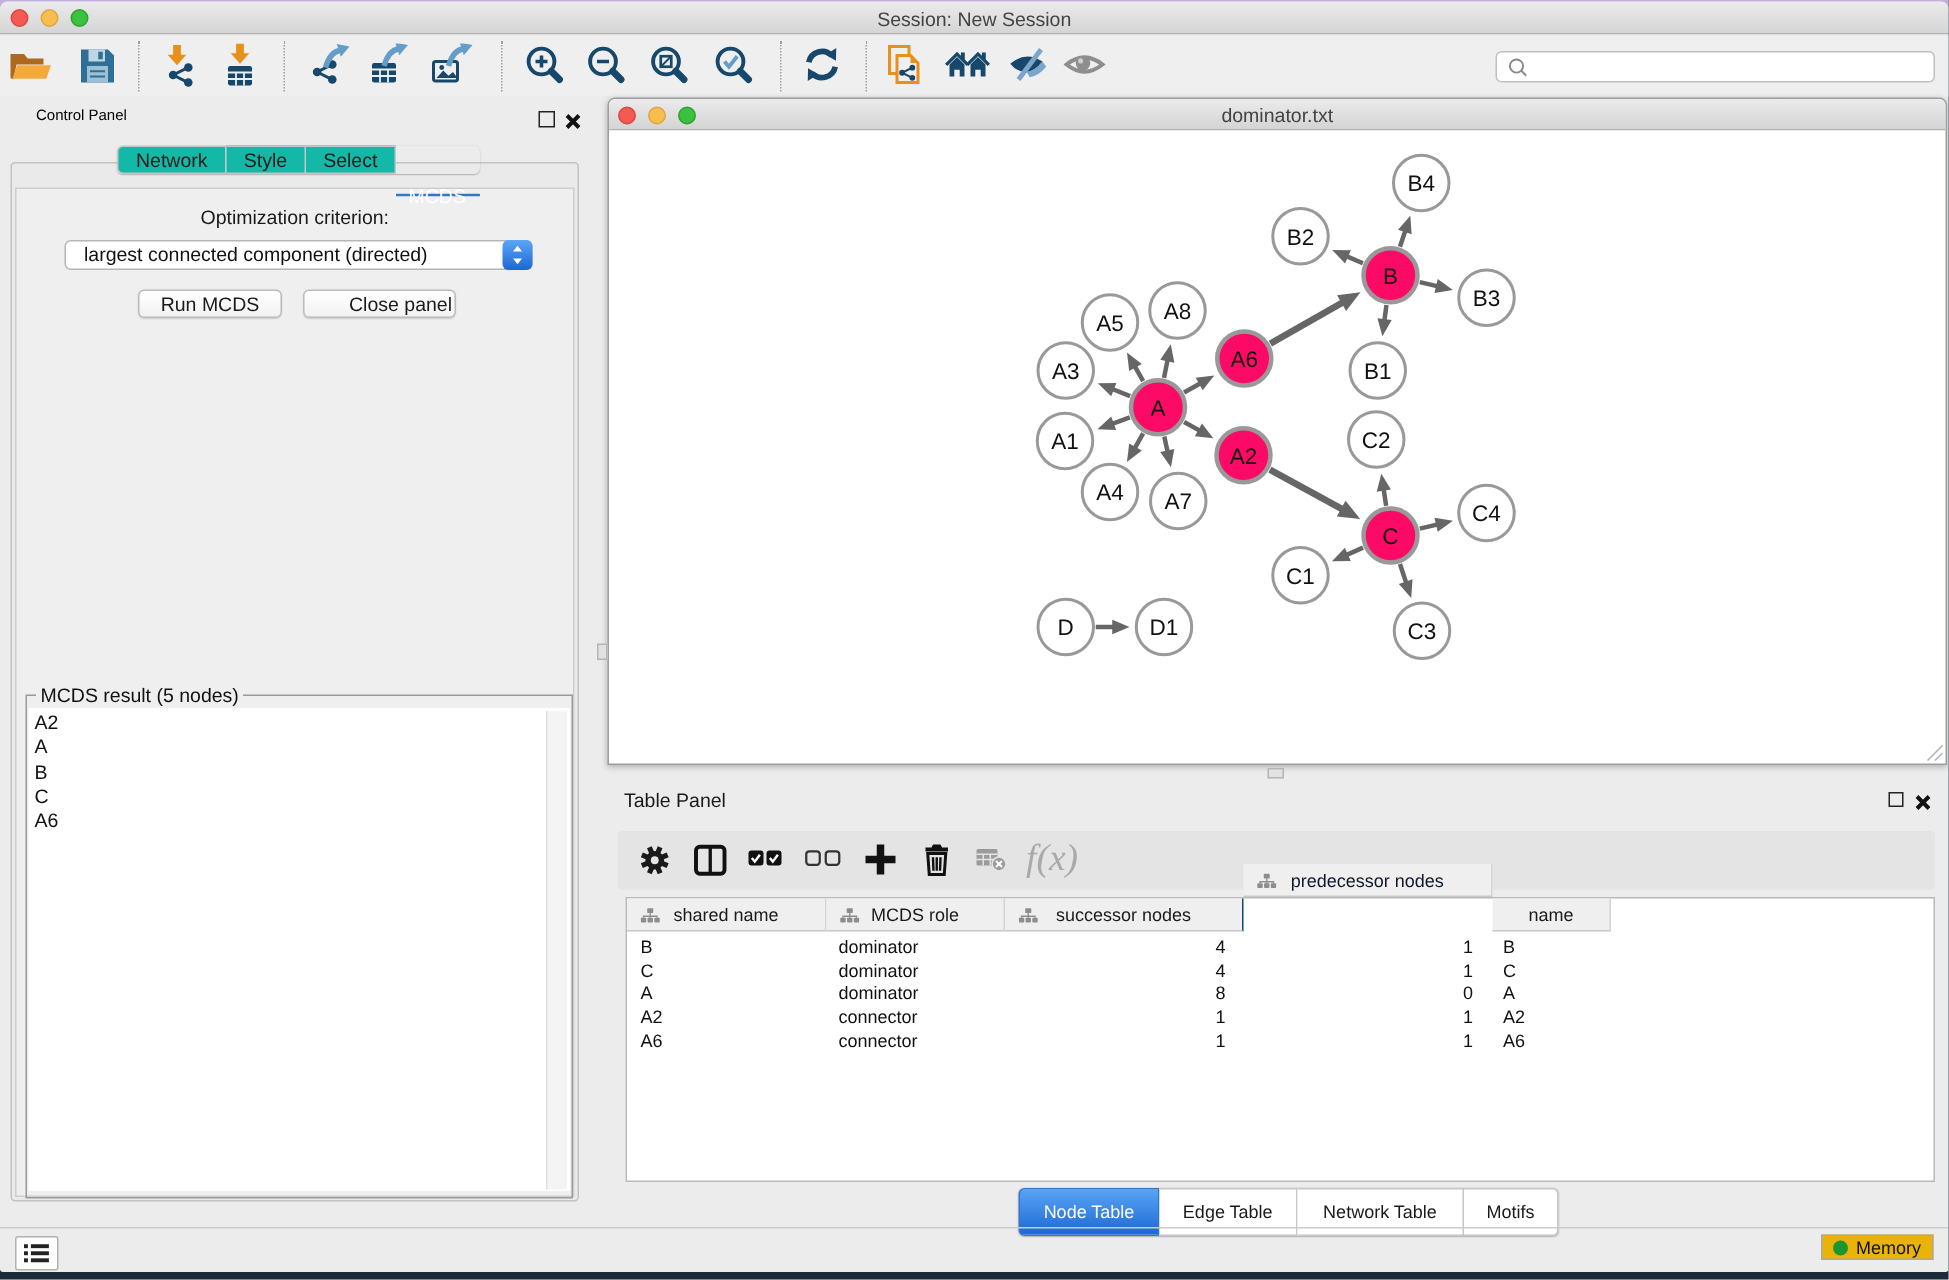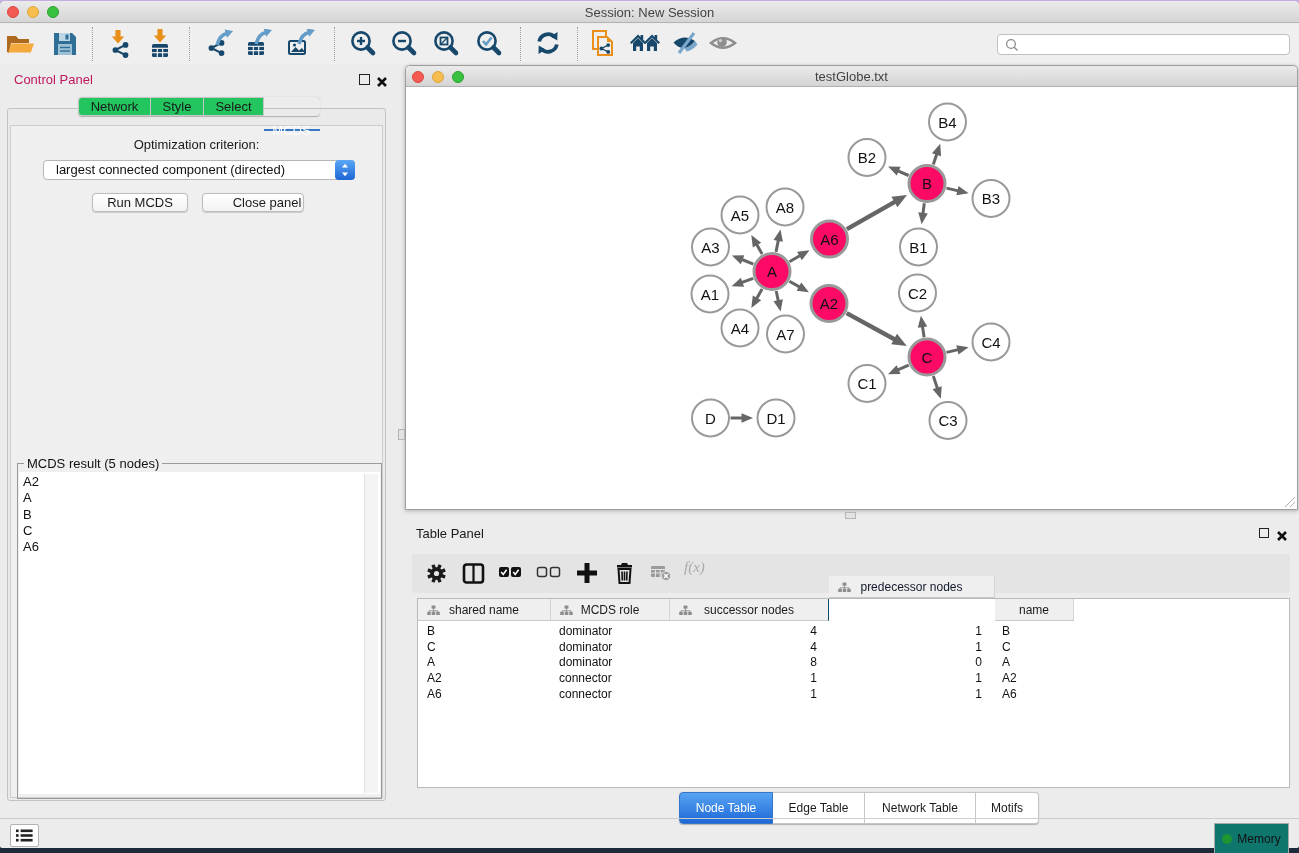--- a/index.html
+++ b/index.html
@@ -12,30 +12,30 @@
 .tl { width:12px; height:12px; border-radius:50%; top:5px; }
 #titlebar .t1 { left:7px;  background:#f25a52; border:0.5px solid #dd4741; }
 #titlebar .t2 { left:27px; background:#f6be4f; border:0.5px solid #e0a63c; }
 #titlebar .t3 { left:47px; background:#3ac13f; border:0.5px solid #2aa32f; }
 #titletext { left:0; top:4px; width:1299px; text-align:center; font-size:13px; color:#434343; }
 #toolbar { left:0; top:23px; width:1299px; height:40px; background:#efefef; }
 .sep { top:3px; width:0; height:34px; border-left:1px dotted #9f9f9f; }
 #search { left:997px; top:10px; width:293px; height:21px; background:#fff; border:1px solid #c0c0c0; border-radius:4px; }
 #search svg { position:absolute; left:7px; top:3px; }
 
-#cp-title { left:14px; top:71px; font-size:13px; color:#be185d; }
+#cp-title { left:24px; top:71px; font-size:10px; color:#000000; }
 #cp-max { left:359px; top:73px; width:11px; height:11px; border:1.5px solid #222; }
 #cp-close { left:376px; top:73px; }
 #cp-outer { left:7px; top:107px; width:379px; height:693px; border:1px solid #c2c2c2; border-radius:3px; background:#eaeaea; }
 #cp-inner { left:10px; top:124px; width:373px; height:673px; border:1px solid #cecece; background:#efefef; }
 #cp-tabs { left:78px; top:96px; height:19px; display:flex; font-size:13px; border-radius:4px; box-shadow:0 0.5px 1px rgba(0,0,0,0.25); }
 .tab { border:1px solid #c6c6c6; border-left:none; display:flex; align-items:center; justify-content:center; }
 .tab:first-child { border-left:1px solid #c6c6c6; border-radius:4px 0 0 4px; }
 .tab:last-child { border-radius:0 4px 4px 0; }
-#cp-tabs .tab { background:#22c55e; border:1px solid #c6c6c6; border-left:none; color:#1a1a1a; display:flex; align-items:center; justify-content:center; }
+#cp-tabs .tab { background:#14b8a6; border:1px solid #c6c6c6; border-left:none; color:#1a1a1a; display:flex; align-items:center; justify-content:center; }
 #cp-tabs .tab:first-child { border-left:1px solid #c6c6c6; border-radius:4px 0 0 4px; }
 #cp-tabs .tab:last-child { border-radius:0 4px 4px 0;margin-top:32px; }
 #cp-tabs .tab.sel { background:linear-gradient(#57a4f4,#1e68d6); border-color:#3576c9; color:#fff; }
 #opt-label { left:10px; top:136px; width:373px; text-align:center; font-size:13px; color:#1a1a1a; }
 #combo { left:43px; top:159px; width:312px; height:20px; background:#fff; border:1px solid #b6b6b6; border-radius:4px; font-size:13px; color:#111; line-height:18px; padding-left:12px; }
 #combo .spin { position:absolute; right:-1px; top:-1px; width:20px; height:20px; border-radius:4px; background:linear-gradient(#5ba7f5,#1d66d5); }
 .btn { height:19px; background:linear-gradient(#ffffff,#f2f2f2); border:1px solid #bcbcbc; border-radius:4px; font-size:13px; color:#1a1a1a; text-align:center; line-height:17px; box-shadow:0 0.5px 1px rgba(0,0,0,0.15); }
 #btn-run { left:92px; top:192px; width:96px; }
 #btn-close { left:202px; top:192px; width:102px;padding-left:28px; }
 #fieldset { left:17px; top:462px; width:365px; height:336px; border:1px solid #9a9a9a; }
@@ -197,21 +197,21 @@
 <div id="btn-close" class="btn abs">Close panel</div>
 <div id="fieldset" class="abs"></div>
 <div id="mcds-list" class="abs">A2<br>A<br>B<br>C<br>A6</div>
 <div id="mcds-scroll" class="abs"></div>
 <div id="fieldset-legend" class="abs">MCDS result (5 nodes)</div>
 <div class="abs" id="nw" style="left:405px;top:64px;width:893px;height:445px;background:#fff;border:1px solid #9e9e9e;border-radius:5px 5px 0 0;box-shadow:0 1px 4px rgba(0,0,0,0.25)">
 <div class="abs" style="left:0;top:0;width:891px;height:21px;background:linear-gradient(#ebebeb,#d4d4d4);border-bottom:1px solid #b1b1b1;border-radius:5px 5px 0 0">
 <div class="tl abs" style="left:6px;background:#f25a52;border:0.5px solid #dd4741"></div>
 <div class="tl abs" style="left:26px;background:#f6be4f;border:0.5px solid #e0a63c"></div>
 <div class="tl abs" style="left:46px;background:#3ac13f;border:0.5px solid #2aa32f"></div>
-<div class="abs" style="left:0;top:3px;width:891px;text-align:center;font-size:13px;color:#434343">testGlobe.txt</div>
+<div class="abs" style="left:0;top:3px;width:891px;text-align:center;font-size:13px;color:#434343">dominator.txt</div>
 </div>
 <svg class="abs" style="left:0;top:22px" width="891" height="420" viewBox="0 0 891 420" font-family="Liberation Sans, sans-serif">
 <line x1="356.1" y1="166.1" x2="350.0" y2="155.3" stroke="#666" stroke-width="3.0"></line>
 <polygon points="345.3,147.0 355.2,154.7 346.8,159.4" fill="#666"></polygon>
 <line x1="370.0" y1="163.9" x2="372.6" y2="150.9" stroke="#666" stroke-width="3.0"></line>
 <polygon points="374.5,141.5 376.9,153.8 367.5,151.9" fill="#666"></polygon>
 <line x1="347.4" y1="176.1" x2="334.7" y2="171.0" stroke="#666" stroke-width="3.0"></line>
 <polygon points="325.9,167.5 338.3,167.3 334.8,176.2" fill="#666"></polygon>
 <line x1="347.2" y1="190.3" x2="334.6" y2="194.9" stroke="#666" stroke-width="3.0"></line>
 <polygon points="325.6,198.2 334.8,189.7 338.1,198.7" fill="#666"></polygon>
@@ -348,21 +348,21 @@
       <rect x="1" y="1" width="14" height="11" rx="1" fill="#9b9b9b"></rect>
       <g stroke="#e4e4e4" stroke-width="1">
         <line x1="1" y1="4.5" x2="15" y2="4.5"></line>
         <line x1="1" y1="8" x2="15" y2="8"></line>
         <line x1="5.5" y1="4.5" x2="5.5" y2="12"></line>
         <line x1="10.2" y1="4.5" x2="10.2" y2="12"></line>
       </g>
       <circle cx="16" cy="11" r="4.6" fill="#9b9b9b" stroke="#e4e4e4"></circle>
       <path d="M14 9 l4 4 M18 9 l-4 4" stroke="#fff" stroke-width="1.4"></path>
     </svg>
-<div class="abs" style="left:684px;top:558px;font-family:'Liberation Serif',serif;font-style:italic;font-size:15px;color:#a9a9a9">f(x)</div>
+<div class="abs" style="left:684px;top:558px;font-family:'Liberation Serif',serif;font-style:italic;font-size:25px;color:#a9a9a9">f(x)</div>
 <div class="abs" style="left:417px;top:597px;width:873px;height:190px;background:#fff;border:1px solid #b9b9b9"></div>
 <div class="abs" style="left:418px;top:598px;width:133px;height:22px;background:#efefef;border-right:1px solid #d4d4d4;border-bottom:1px solid #c9c9c9;display:flex;align-items:center;justify-content:center;font-size:12px;color:#1a1a1a"><svg width="13" height="11" viewBox="0 0 13 11" style="position:absolute;left:9px;top:6px">
         <g fill="#8d8d8d">
           <rect x="4.5" y="0.5" width="4" height="3.2" rx="0.6"></rect>
           <rect x="0.2" y="6.8" width="3.6" height="3.2" rx="0.6"></rect>
           <rect x="4.7" y="6.8" width="3.6" height="3.2" rx="0.6"></rect>
           <rect x="9.2" y="6.8" width="3.6" height="3.2" rx="0.6"></rect>
           <path d="M6.5 3.7 v1.6 M2 6.8 v-1 h9 v1 M6.5 5.3 v1.5" stroke="#8d8d8d" stroke-width="0.9" fill="none"></path>
         </g>
       </svg>shared name</div>
@@ -432,16 +432,16 @@
         <g fill="#222">
           <rect x="0" y="0.5" width="2.6" height="2.6"></rect>
           <rect x="0" y="5.2" width="2.6" height="2.6"></rect>
           <rect x="0" y="9.9" width="2.6" height="2.6"></rect>
           <rect x="4.6" y="0.5" width="12" height="2.6"></rect>
           <rect x="4.6" y="5.2" width="12" height="2.6"></rect>
           <rect x="4.6" y="9.9" width="12" height="2.6"></rect>
         </g>
       </svg>
 </div>
-<div class="abs" style="left:1214px;top:822px;width:75px;height:31px;background:#0f766e;border:1px solid #a8a8a8;display:flex;align-items:center;justify-content:center;font-size:12px;color:#111">
+<div class="abs" style="left:1214px;top:822px;width:75px;height:17px;background:#eab308;border:1px solid #a8a8a8;display:flex;align-items:center;justify-content:center;font-size:12px;color:#111">
 <span style="width:10px;height:10px;border-radius:50%;background:#1d9632;margin-right:5px"></span>Memory</div>
 
 </div>
 
 </body></html>

